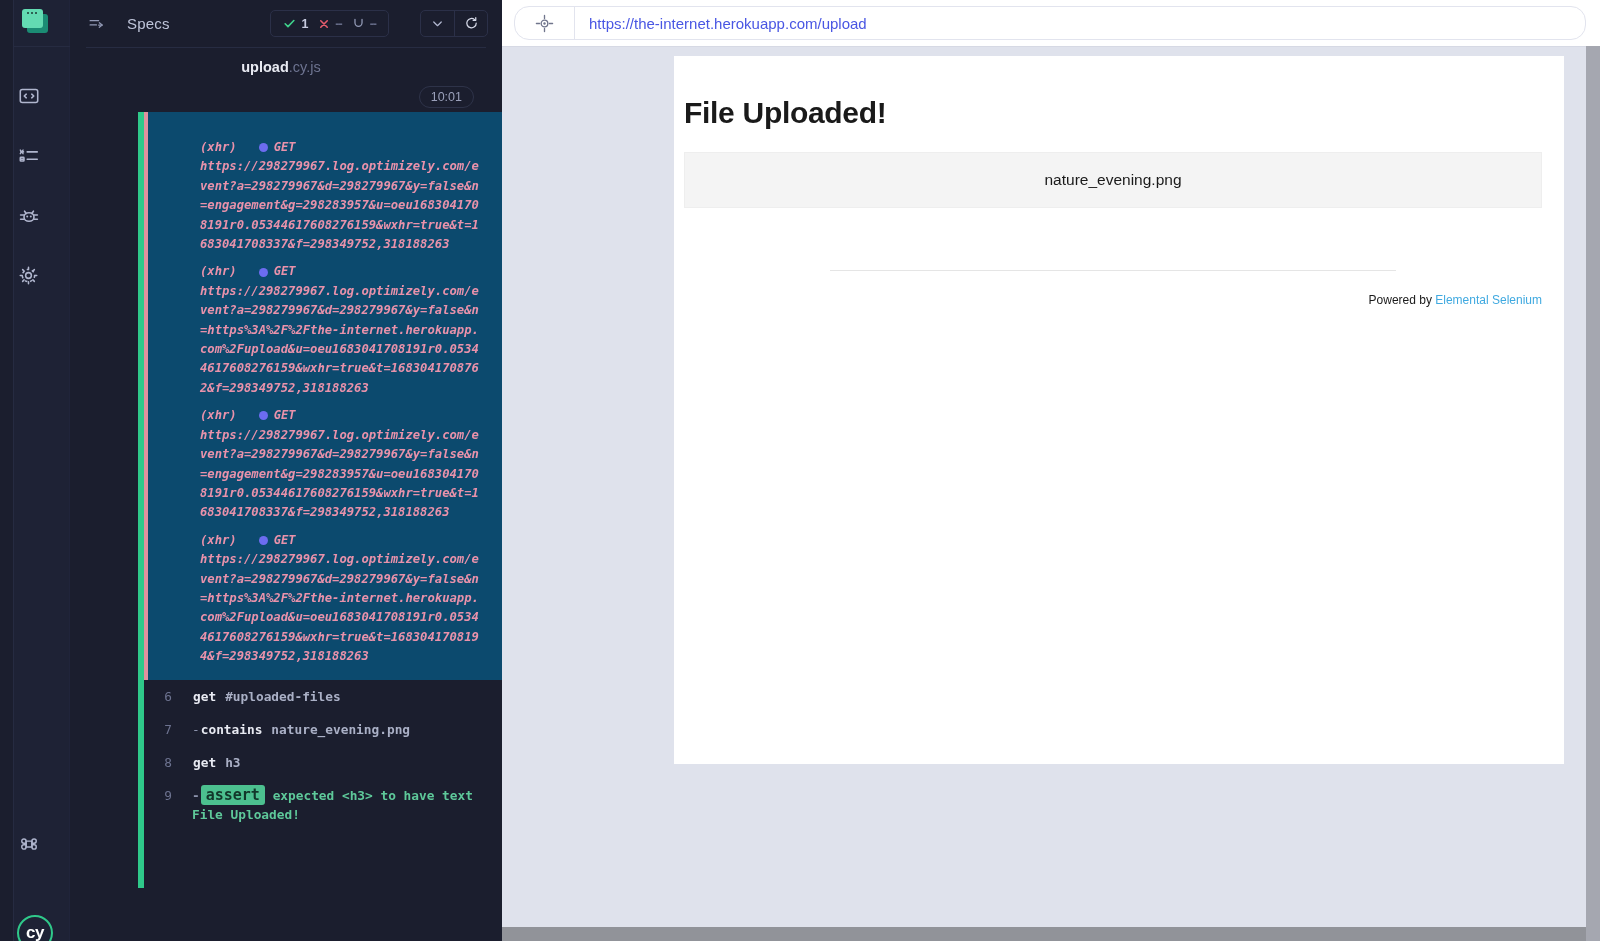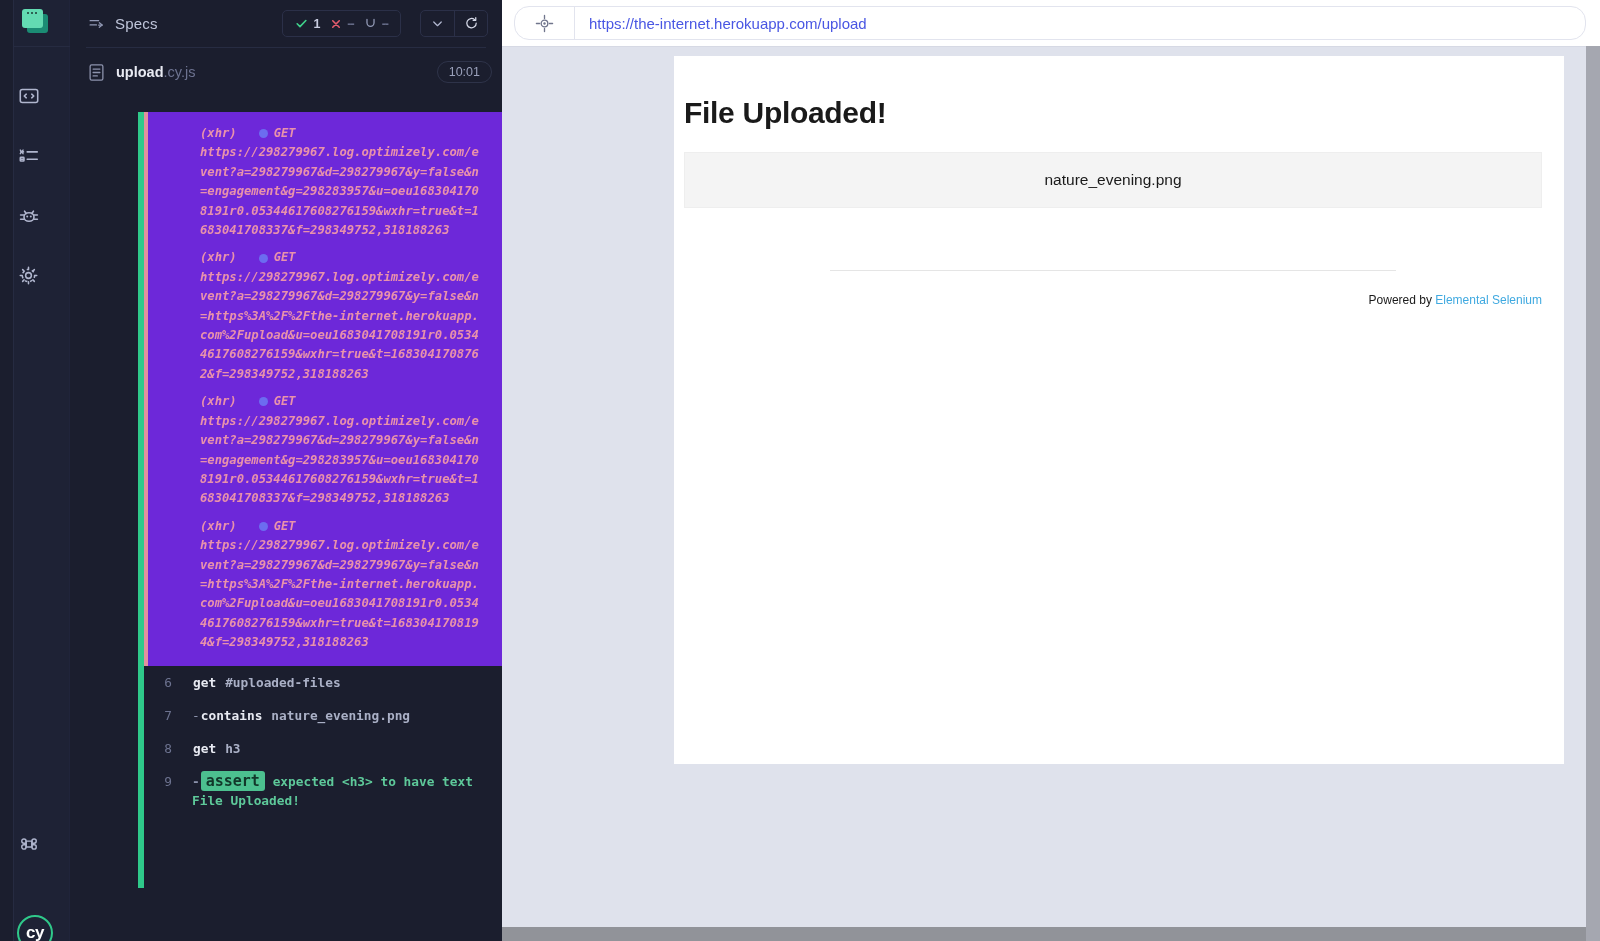--- a/index.html
+++ b/index.html
@@ -92,21 +92,21 @@
     height: 941px;
     background: #1b1e2e;
     position: relative;
     overflow: hidden;
   }
   #reporter-header {
     height: 47px;
     display: flex;
     align-items: center;
     padding: 0 14px 0 18px;
-    gap: 10px;
+    gap: 22px;
   }
   #specs-label {
     color: #bfc5da;
     font-size: 15px;
     letter-spacing: .2px;
   }
   .hdr-spacer { flex: 1; }
   #stats-box {
     display: flex;
     align-items: center;
@@ -140,22 +140,23 @@
     height: 1px;
     background: #272c42;
     margin: 0 16px;
   }
 
   
   #spec-row {
     height: 48px;
     display: flex;
     align-items: center;
-    padding: 0 10px 0 18px;
+    padding: 0 28px 0 18px;
     gap: 11px;
+    flex-direction: column;
   }
   #spec-name { font-size: 14.5px; }
   #spec-name b { color: #e8eaf2; font-weight: 700; }
   #spec-name span.ext { color: #6d7390; font-weight: 400; }
   #spec-duration {
     margin-left: auto;
     border: 1px solid #2e3349;
     border-radius: 11px;
     color: #9aa0ba;
     font-size: 12.5px;
@@ -178,23 +179,23 @@
   }
   #cmd-list {
     flex: 1;
     background: #1b1e2e;
     overflow: hidden;
     font-family: "DejaVu Sans Mono", monospace;
   }
 
   
   #xhr-block {
-    background: #6d28d9;
+    background: #0c4a6e;
     border-left: 4px solid #e2919f;
-    padding: 8px 10px 9px 0;
+    padding: 22px 10px 9px 0;
   }
   .xhr-entry {
     display: block;
     padding: 4px 8px 4px 52px;
     color: #e992ab;
     font-size: 12.2px;
     font-style: italic;
     font-weight: bold;
     line-height: 19.4px;
     word-break: break-all;

